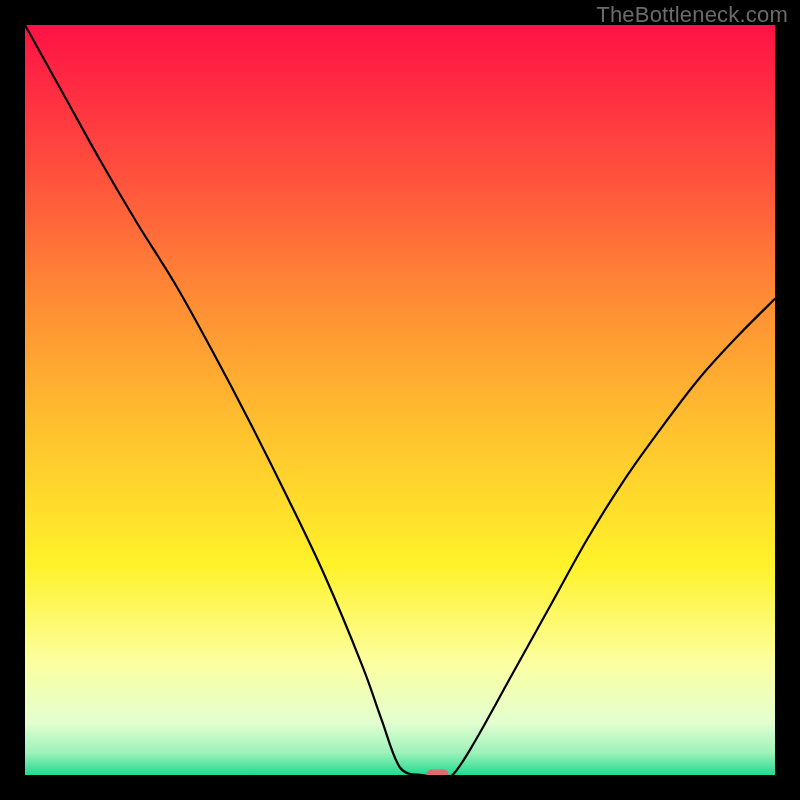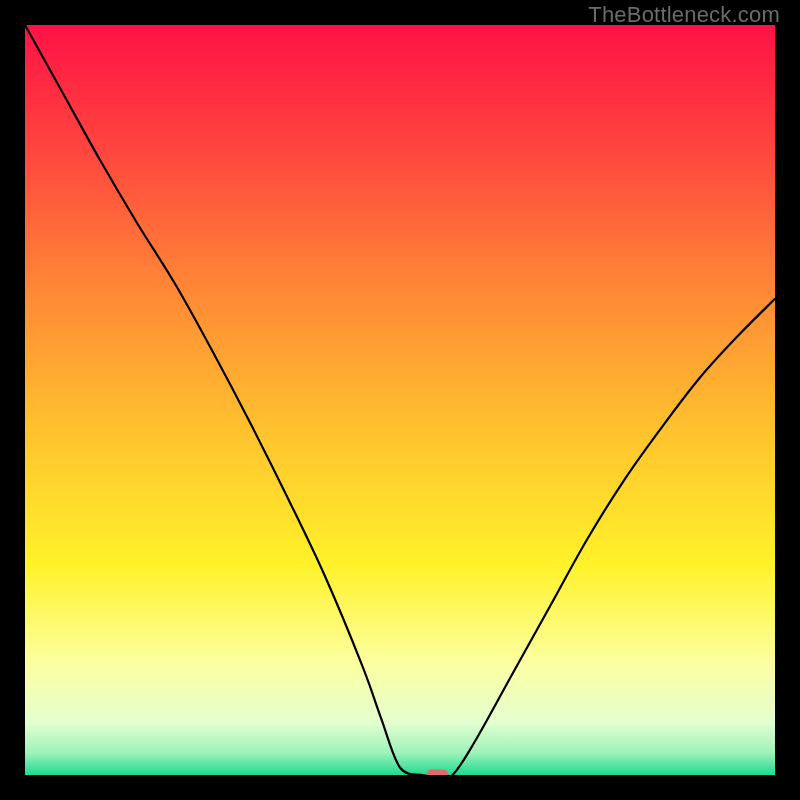--- a/index.html
+++ b/index.html
@@ -13,21 +13,21 @@
   .frame {
     position: absolute;
     left: 0;
     top: 0;
     width: 800px;
     height: 800px;
   }
   .watermark {
     position: absolute;
     top: 2px;
-    right: 20px;
+    right: 12px;
     font-family: Arial, Helvetica, sans-serif;
     font-size: 22px;
     color: #6b6b6b;
     letter-spacing: 0.2px;
     user-select: none;
   }
   svg {
     position: absolute;
     left: 0;
     top: 0;

